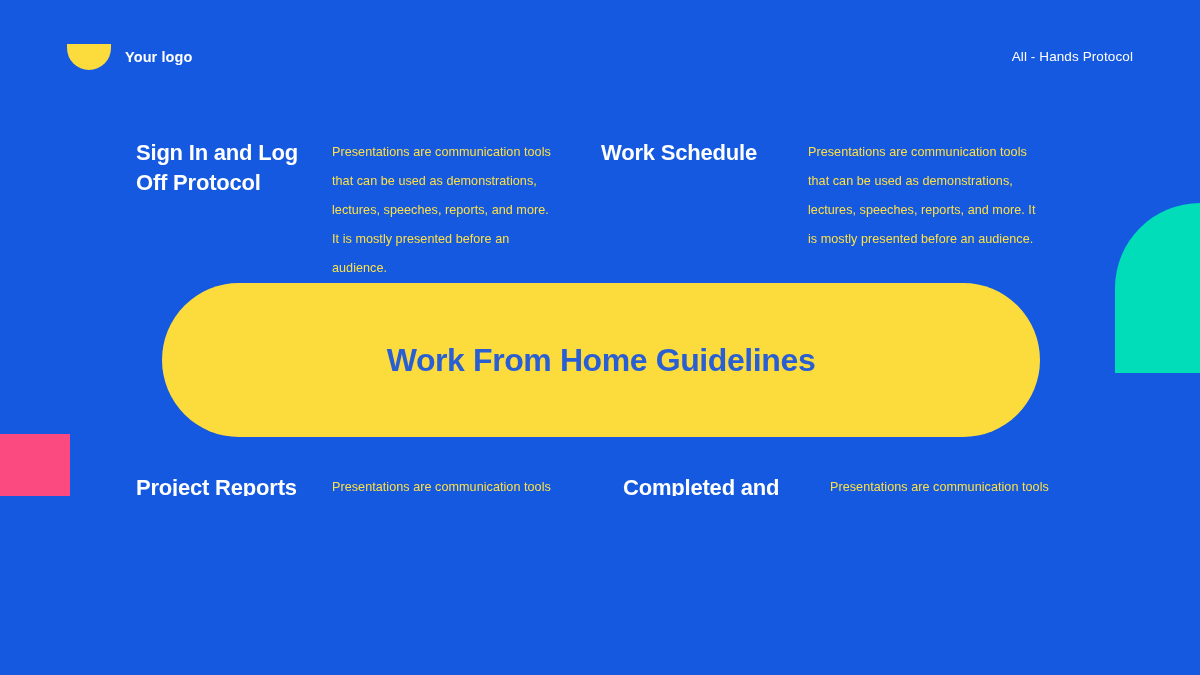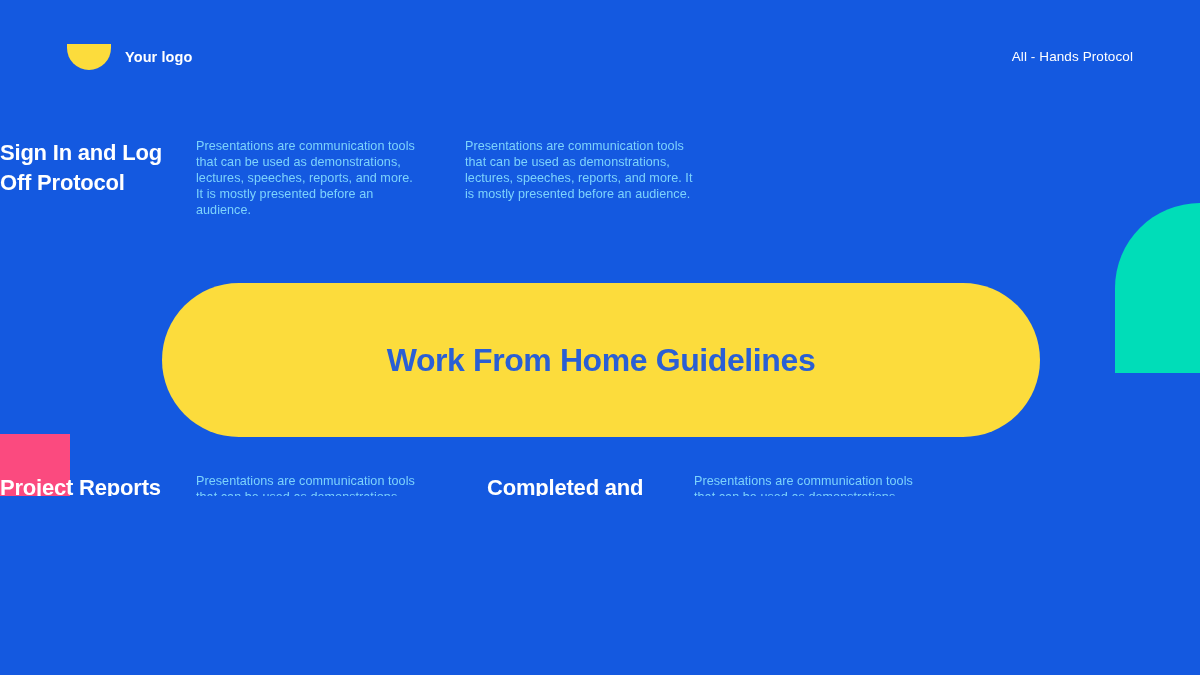--- a/index.html
+++ b/index.html
@@ -73,35 +73,35 @@
   
   .row {
     position:absolute;
     left:0;
     width:1200px;
     display:flex;
   }
   .row-top    { top:138px; }
   .row-bottom { top:473px;gap:22px; }
 
-  .col-left  { width:465px; display:flex; }
+  .col-left  { width:465px; margin-left:136px; display:flex; }
   .col-right { width:465px; margin-left:0px;  display:flex; }
 
   .block-heading {
     color:#ffffff;
     font-size:22px;
     font-weight:bold;
     line-height:30px;
     letter-spacing:-0.2px;
   }
   .block-body {
-    color:#7dd3fc;
+    color:#fde047;
     font-size:12.6px;
     font-weight:normal;
-    line-height:16px;
+    line-height:29px;
     letter-spacing:0.05px;
   }
 
   .heading-w1 { width:196px; flex:none; }
   .body-w1    { width:222px; flex:none; }
   .heading-w2 { width:207px; flex:none; }
   .body-w2    { width:238px; flex:none; }
 
   
   .pill {
@@ -137,20 +137,21 @@
     </div>
     <div class="meeting-label">All - Hands Protocol</div>
   </div>
 
   <div class="row row-top">
     <div class="col-left">
       <div class="block-heading heading-w1">Sign In and Log Off Protocol</div>
       <div class="block-body body-w1">Presentations are communication tools that can be used as demonstrations, lectures, speeches, reports, and more. It is mostly presented before an audience.</div>
     </div>
     <div class="col-right">
+      <div class="block-heading heading-w2">Work Schedule</div>
       <div class="block-body body-w2">Presentations are communication tools that can be used as demonstrations, lectures, speeches, reports, and more. It is mostly presented before an audience.</div>
     </div>
   </div>
 
   <div class="pill">
     <span class="pill-title">Work From Home Guidelines</span>
   </div>
 
   <div class="row row-bottom">
     <div class="col-left">

